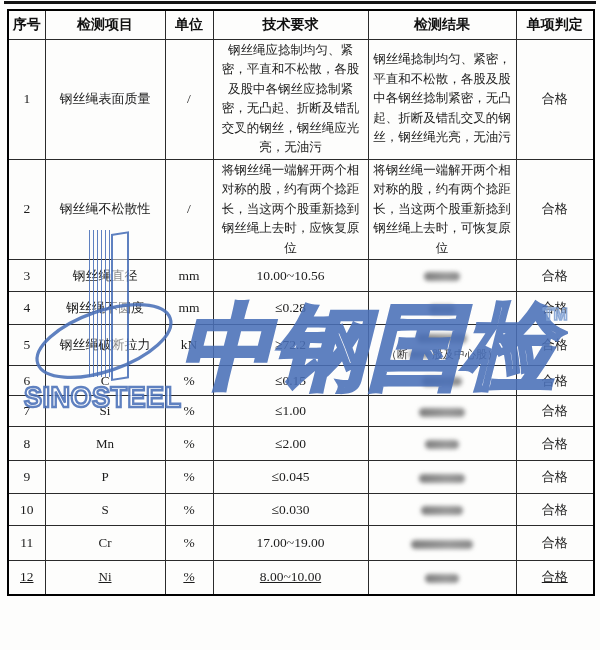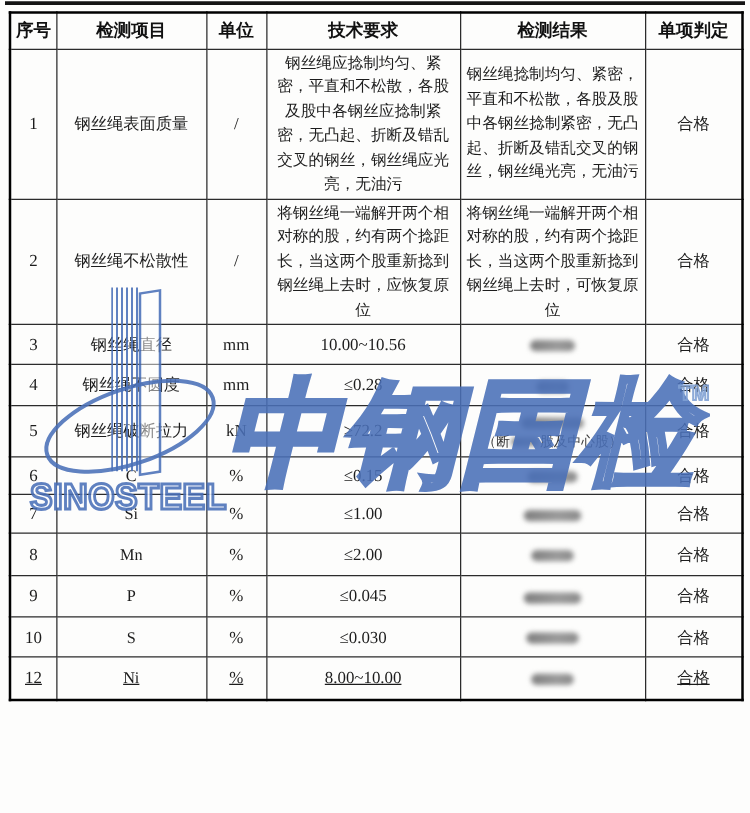--- a/index.html
+++ b/index.html
@@ -211,20 +211,28 @@
 
   <tr class="rh-10">
     <td class="c-no">10</td>
     <td class="c-item">S</td>
     <td class="c-unit">%</td>
     <td class="c-req">≤0.030</td>
     <td class="c-res"><span class="smudge" style="width:42px"></span></td>
     <td class="c-judge">合格</td>
   </tr>
 
+  <tr class="rh-11">
+    <td class="c-no">11</td>
+    <td class="c-item">Cr</td>
+    <td class="c-unit">%</td>
+    <td class="c-req">17.00~19.00</td>
+    <td class="c-res"><span class="smudge" style="width:62px"></span></td>
+    <td class="c-judge">合格</td>
+  </tr>
 
   <tr class="rh-12">
     <td class="c-no">12</td>
     <td class="c-item">Ni</td>
     <td class="c-unit">%</td>
     <td class="c-req">8.00~10.00</td>
     <td class="c-res"><span class="smudge" style="width:34px"></span></td>
     <td class="c-judge">合格</td>
   </tr>
 

